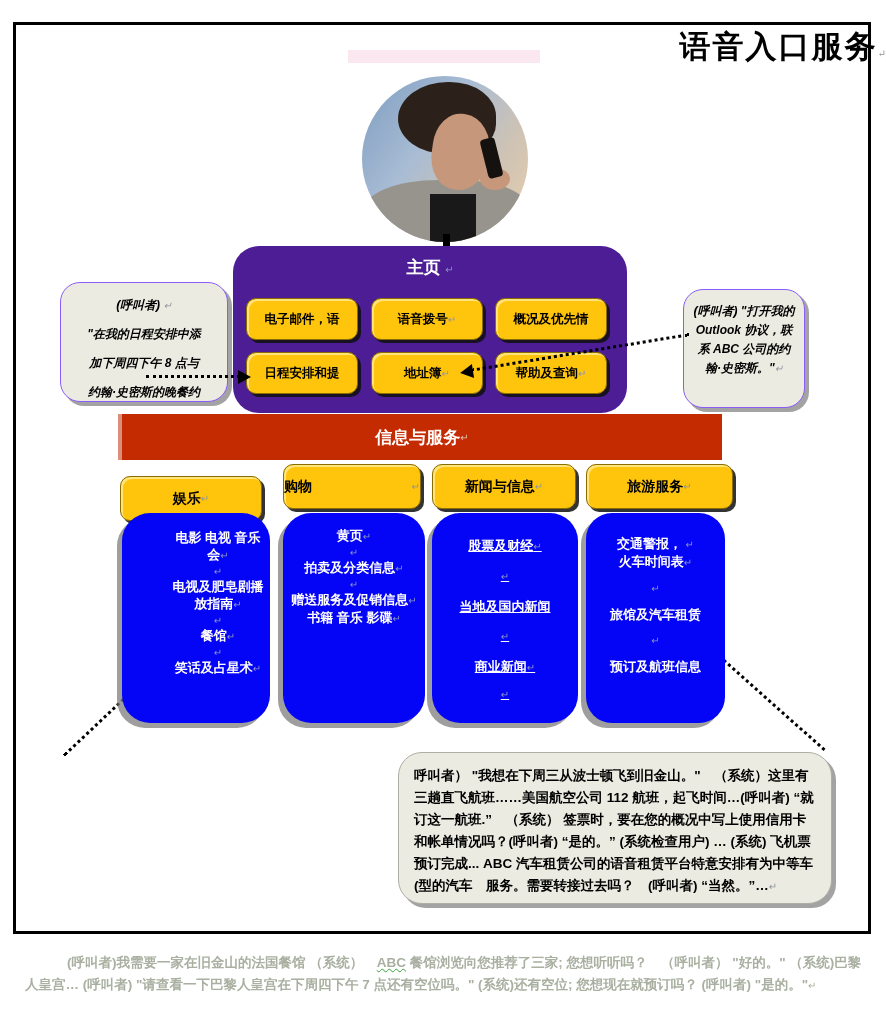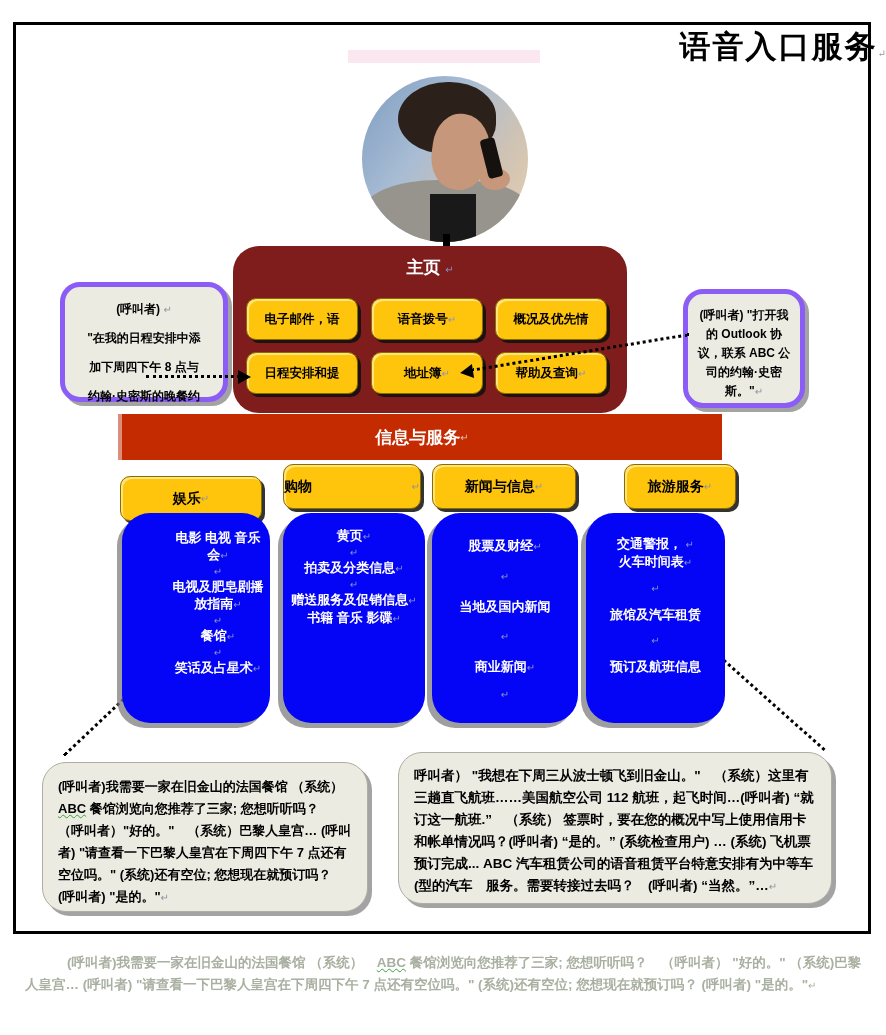--- a/index.html
+++ b/index.html
@@ -28,33 +28,33 @@
   .photo .hair { position:absolute; left:36px; top:6px; width:98px; height:72px; background:#2b211a; border-radius:52% 48% 42% 50%; }
   .photo .face { position:absolute; left:70px; top:38px; width:58px; height:76px; background:#c6977a; border-radius:46% 54% 52% 48%; transform:rotate(8deg); }
   .photo .jacket { position:absolute; left:2px; top:104px; width:164px; height:66px; background:#97948e; border-radius:45% 42% 0 0; }
   .photo .shirt { position:absolute; left:68px; top:118px; width:46px; height:50px; background:#191919; }
   .photo .phone { position:absolute; left:122px; top:62px; width:15px; height:40px; background:#14110e; border-radius:4px; transform:rotate(-14deg); }
   .photo .hand { position:absolute; left:118px; top:92px; width:30px; height:22px; background:#c6977a; border-radius:50%; }
 
   .stub { left:443px; top:234px; width:7px; height:15px; background:#000; }
 
   
-  .homebox { left:233px; top:246px; width:394px; height:167px; background:#7f1d1d; border-radius:26px; }
+  .homebox { left:233px; top:246px; width:394px; height:167px; background:#4c1d95; border-radius:26px; }
   .homebox .htitle { position:absolute; left:0; top:10px; width:100%; text-align:center; color:#fff; font-weight:bold; font-size:17px; }
   .ybtn {
     background:#ffc40c; border:1px solid #8a6d00; border-radius:10px;
     box-shadow:3px 3px 0 rgba(15,15,15,.85), inset 2px 2px 0 #ffe47e;
     color:#000; font-weight:bold; display:flex; align-items:center; justify-content:center;
     text-align:center;
   }
   .home-btn { position:absolute; width:112px; height:42px; font-size:12.5px; }
 
   
-  .callout { background:#ebebe2; border:5px solid #8b5cf6; border-radius:20px;
-    box-shadow:4px 4px 0 rgba(140,140,140,.8); }
+  .callout { background:#ebebe2; border:1px solid #8b5cf6; border-radius:20px;
+    box-shadow:4px 4px 0 rgba(140,140,140,.8);font-style:italic; }
   .co-left { left:60px; top:282px; width:168px; height:120px; font-size:12px; text-align:center; padding-top:8px; line-height:29px; font-weight:bold;}
   .co-right { left:683px; top:289px; width:122px; height:119px; font-size:12px; text-align:center; padding:12px 8px; line-height:19px; font-weight:bold;}
 
   
   .dotline { border-top:3px dotted #000; transform-origin:left center; height:0; }
   .ahead { width:0; height:0; border:7px solid transparent; border-left:13px solid #000; transform-origin:left center; }
 
   
   .redbar { left:118px; top:414px; width:604px; height:46px; background:#c52b00;
     border-left:4px solid #d98f7a; display:flex; align-items:center; justify-content:center;
@@ -160,21 +160,21 @@
       <span class="rm">↵</span>
     </div>
   <div class="abs ybtn cat-btn" style="left:283px; width:138px;justify-content:space-between;">
       <span>购物</span>
       <span class="rm">↵</span>
     </div>
   <div class="abs ybtn cat-btn" style="left:432px; width:144px;">
       <span>新闻与信息</span>
       <span class="rm">↵</span>
     </div>
-  <div class="abs ybtn cat-btn" style="left:586px; width:112px;margin-left:38px;">
+  <div class="abs ybtn cat-btn" style="left:586px; width:147px;">
       <span>旅游服务</span>
       <span class="rm">↵</span>
     </div>
 
   <div class="bluebox" style="left:122px; width:148px; padding-top:16px;padding-left:44px;">
     <div class="bitem"><span>电影 电视 音乐会</span><span class="rm">↵</span></div>
     <div class="bspacer"><span class="rm">↵</span></div>
     <div class="bitem"><span>电视及肥皂剧播放指南</span><span class="rm">↵</span></div>
     <div class="bspacer"><span class="rm">↵</span></div>
     <div class="bitem"><span>餐馆</span><span class="rm">↵</span></div>
@@ -185,42 +185,39 @@
   <div class="bluebox" style="left:283px; width:142px; padding-top:14px;">
     <div class="bitem"><span>黄页</span><span class="rm">↵</span></div>
     <div class="bspacer"><span class="rm">↵</span></div>
     <div class="bitem"><span>拍卖及分类信息</span><span class="rm">↵</span></div>
     <div class="bspacer"><span class="rm">↵</span></div>
     <div class="bitem"><span>赠送服务及促销信息</span><span class="rm">↵</span></div>
     <div class="bspacer" style="line-height:6px;"></div>
     <div class="bitem"><span>书籍 音乐 影碟</span><span class="rm">↵</span></div>
   </div>
 
-  <div class="bluebox" style="left:432px; width:146px; padding-top:24px;">
+  <div class="bluebox" style="left:432px; width:146px; padding-top:24px;text-decoration:underline;">
     <div class="bitem"><span>股票及财经</span><span class="rm">↵</span></div>
     <div class="bspacer" style="line-height:42px;"><span class="rm">↵</span></div>
     <div class="bitem"><span>当地及国内新闻</span></div>
     <div class="bspacer" style="line-height:42px;"><span class="rm">↵</span></div>
     <div class="bitem"><span>商业新闻</span><span class="rm">↵</span></div>
     <div class="bspacer" style="line-height:36px;"><span class="rm">↵</span></div>
   </div>
 
-  <div class="bluebox" style="left:586px; width:139px; padding-top:22px;">
+  <div class="bluebox" style="left:586px; width:139px; padding-top:22px;border-radius:26px;">
     <div class="bitem"><span>交通警报，</span> <span class="rm">↵</span></div>
     <div class="bspacer" style="line-height:8px;"></div>
     <div class="bitem"><span>火车时间表</span><span class="rm">↵</span></div>
     <div class="bspacer" style="line-height:34px;"><span class="rm">↵</span></div>
     <div class="bitem"><span>旅馆及汽车租赁</span></div>
     <div class="bspacer" style="line-height:34px;"><span class="rm">↵</span></div>
     <div class="bitem"><span>预订及航班信息</span></div>
   </div>
 
-  <div class="bubble bub-left">
-    <span>(呼叫者)我需要一家在旧金山的法国餐馆 （系统）　</span><span class="wavy">ABC</span><span> 餐馆浏览向您推荐了三家; 您想听听吗？　（呼叫者）"好的。"　（系统）巴黎人皇宫… (呼叫者) "请查看一下巴黎人皇宫在下周四下午 7 点还有空位吗。" (系统)还有空位; 您想现在就预订吗？ (呼叫者) "是的。"</span><span class="rm">↵</span>
-  </div>
 
   <div class="bubble bub-right">
     <span>呼叫者） "我想在下周三从波士顿飞到旧金山。"　（系统）这里有三趟直飞航班……美国航空公司 112 航班，起飞时间…(呼叫者) “就订这一航班.”　（系统） 签票时，要在您的概况中写上使用信用卡和帐单情况吗？(呼叫者) “是的。” (系统检查用户) … (系统) 飞机票预订完成... ABC 汽车租赁公司的语音租赁平台特意安排有为中等车(型的汽车　服务。需要转接过去吗？　(呼叫者) “当然。”…</span><span class="rm">↵</span>
   </div>
 
   <div class="abs footer">
     <span>(呼叫者)我需要一家在旧金山的法国餐馆 （系统）　</span><span class="wavy">ABC</span><span> 餐馆浏览向您推荐了三家; 您想听听吗？　（呼叫者） "好的。" （系统)巴黎人皇宫… (呼叫者) "请查看一下巴黎人皇宫在下周四下午 7 点还有空位吗。" (系统)还有空位; 您想现在就预订吗？ (呼叫者) "是的。"</span><span class="rm">↵</span>
   </div>
 
 </div>

